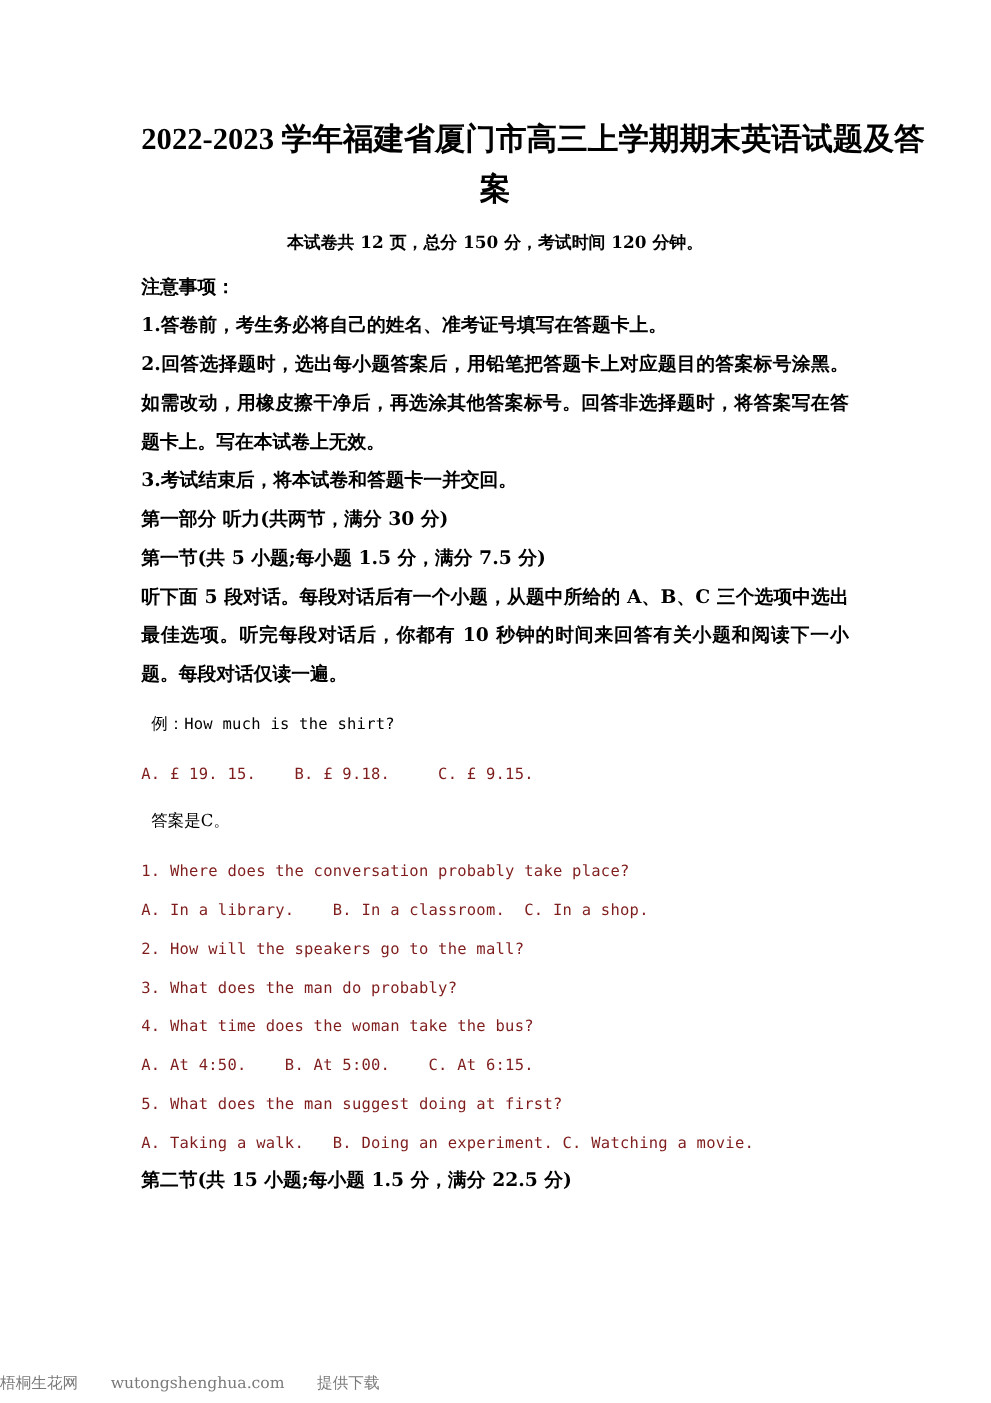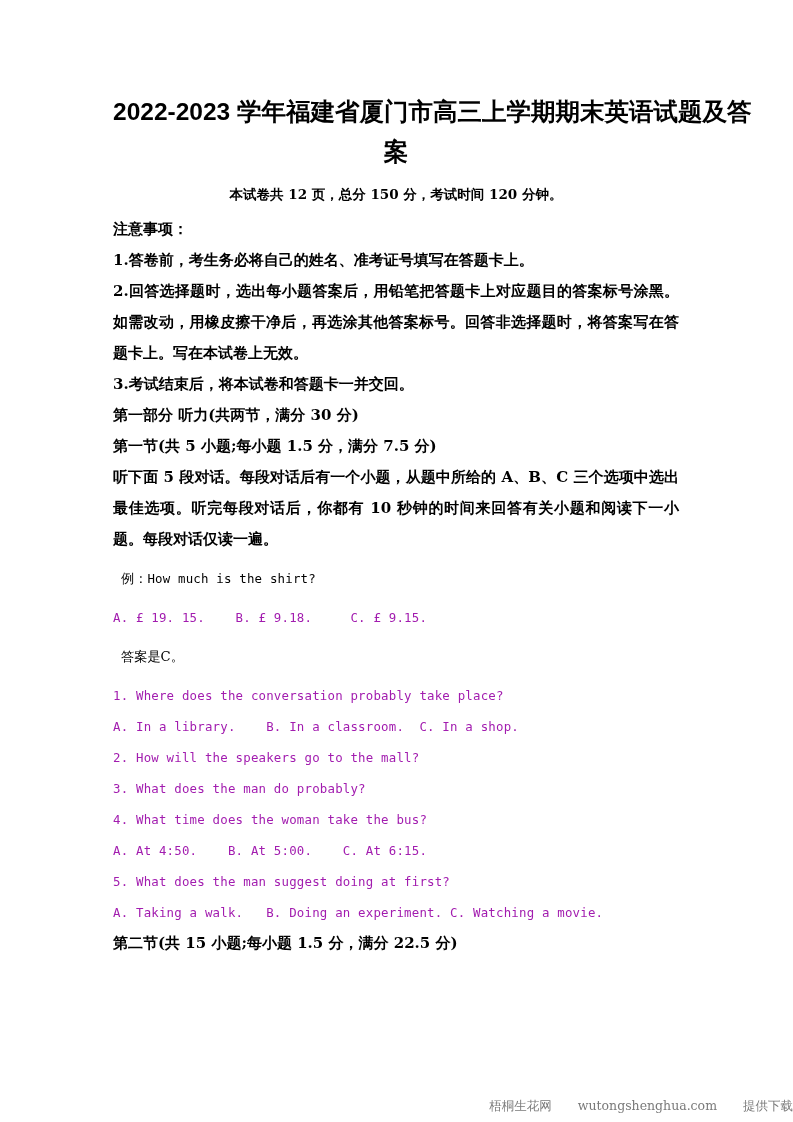--- a/index.html
+++ b/index.html
@@ -29,21 +29,21 @@
 
   .content {
     position: absolute;
     left: 113px;
     top: 92px;
     width: 566px;
   }
 
   
   .doc-title {
-    font-family: Liberation Sans, sans-serif;
+    font-family: Liberation Serif, serif;
     font-weight: bold;
     font-size: 24.5px;
     line-height: 40px;
     letter-spacing: 0px;
     text-align: justify;
     text-align-last: center;
     margin: 0 0 10px 0;
     word-break: break-all;
   }
   .doc-title .ttl-line1 { display: block; text-align: left; white-space: nowrap; }
@@ -75,21 +75,21 @@
     word-break: break-all;
   }
 
   
   .en {
     font-family: "DejaVu Sans Mono", "Liberation Mono", monospace;
     font-weight: normal;
     font-size: 12.4px;
     line-height: 31px;
     letter-spacing: 0.2px;
-    color: #a21caf;
+    color: #7f1d1d;
     margin: 0;
     white-space: pre;
   }
   .en-mixed {
     font-family: "DejaVu Serif", "Liberation Serif", serif;
     font-size: 13.2px;
     line-height: 31px;
     margin: 8px;
     white-space: pre;
   }
@@ -98,21 +98,21 @@
     font-size: 12.4px;
     letter-spacing: 0.2px;
   }
 
   
   .footer {
     position: absolute;
     left: 0;
     top: 1098px;
     width: 793px;
-    text-align: right;
+    text-align: left;
     font-family: "DejaVu Serif", "Liberation Serif", serif;
     font-size: 12.5px;
     color: #7a7a7a;
     white-space: pre;
   }
   .footer span { display: inline-block; }
   .footer .gap { width: 26px; }
 </style>
 </head>
 <body>

